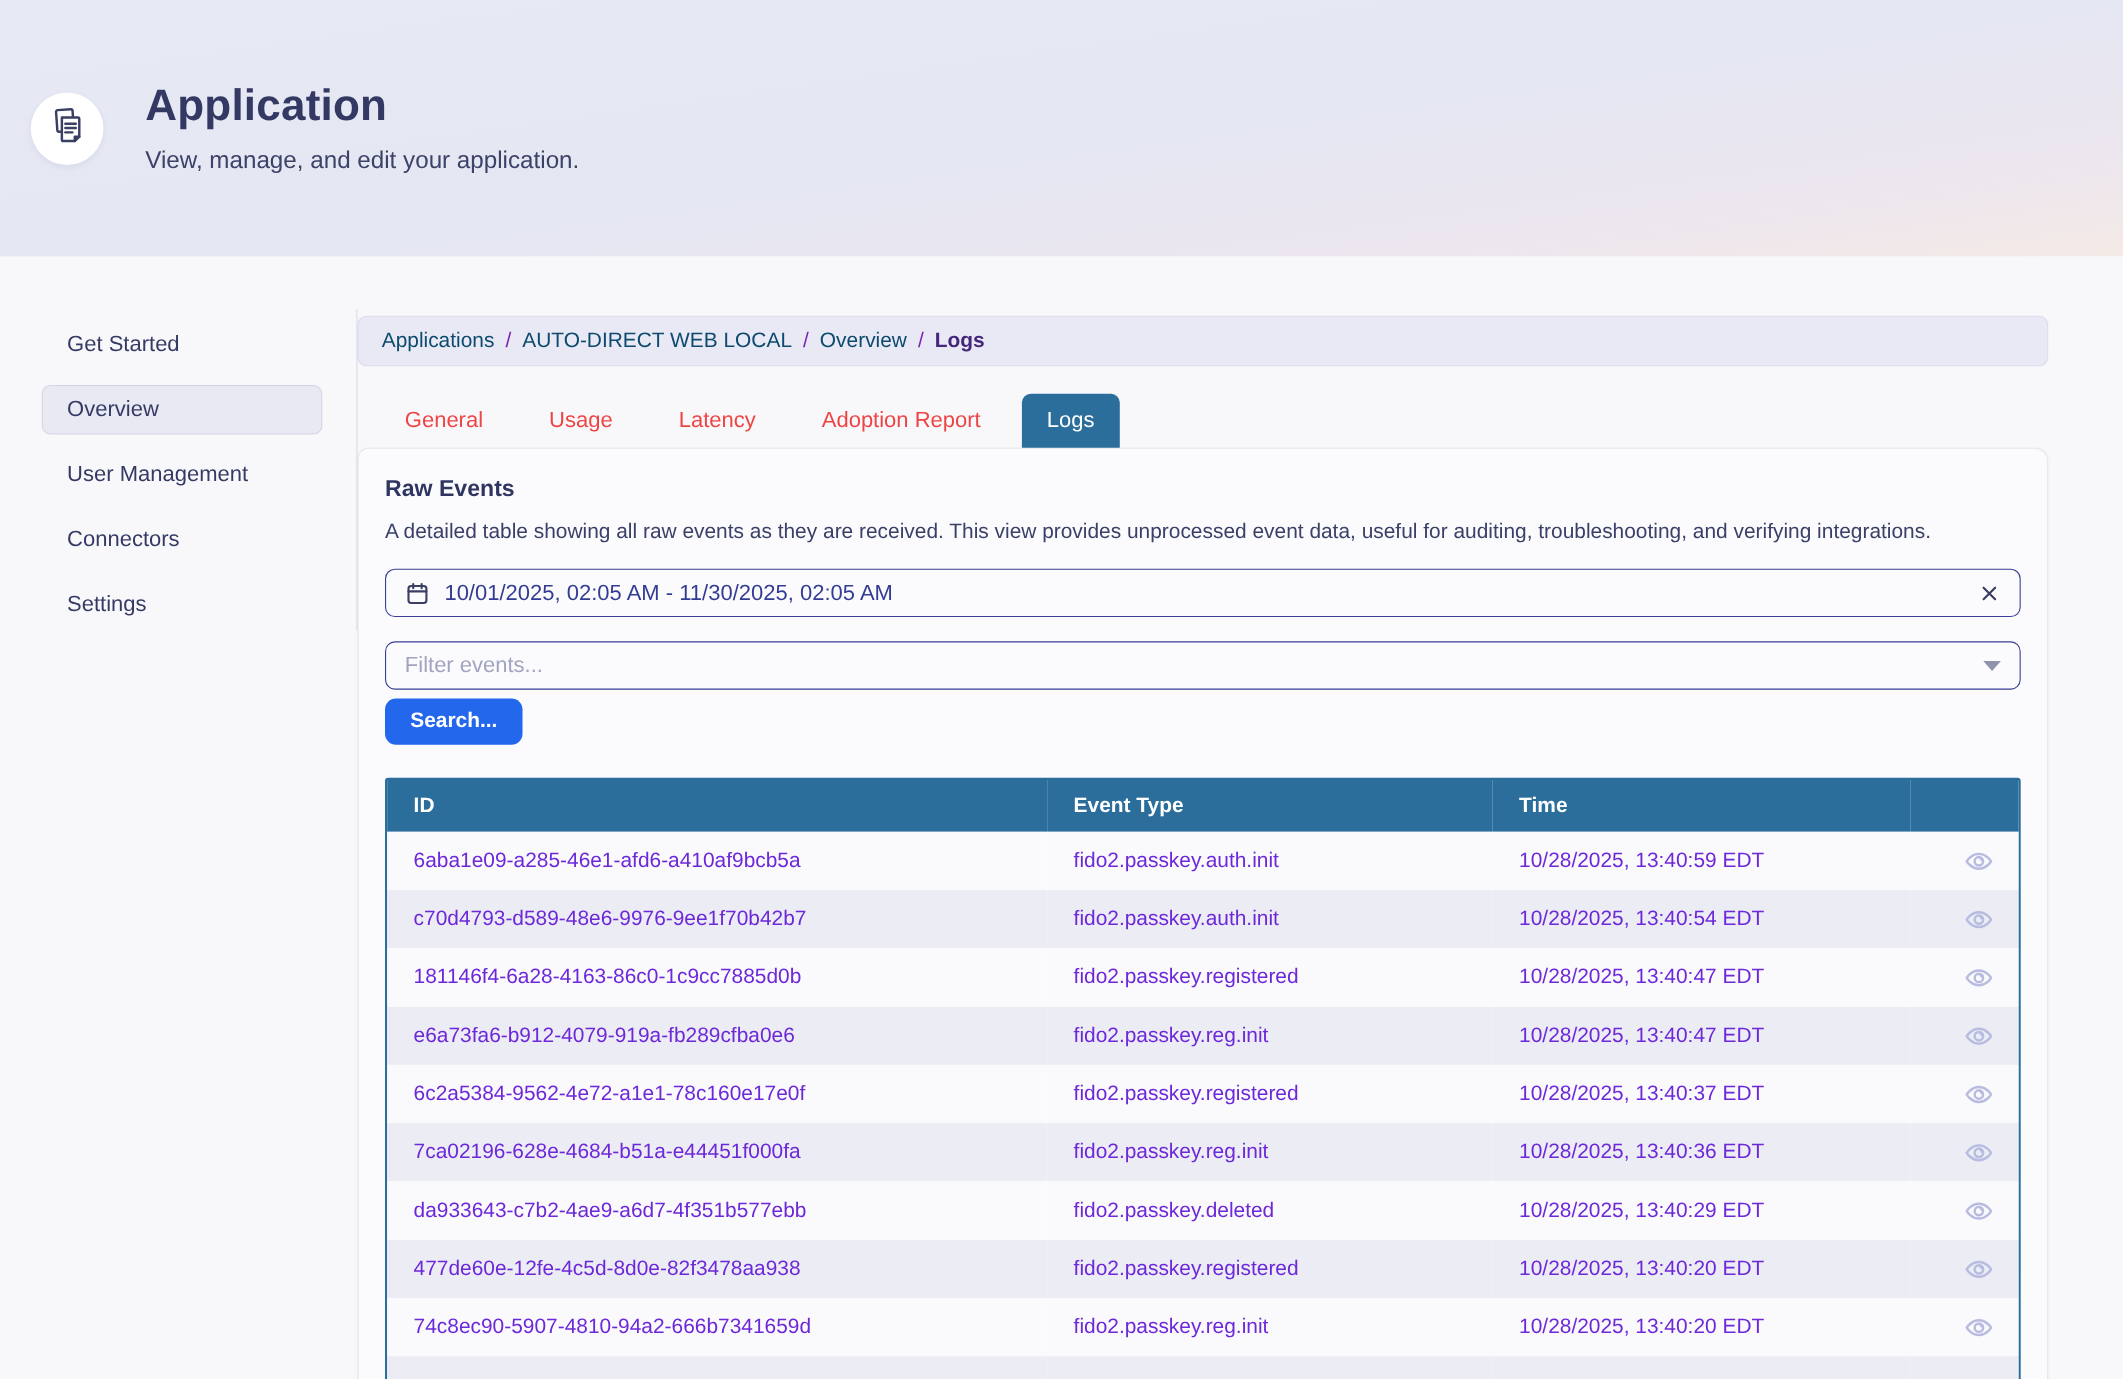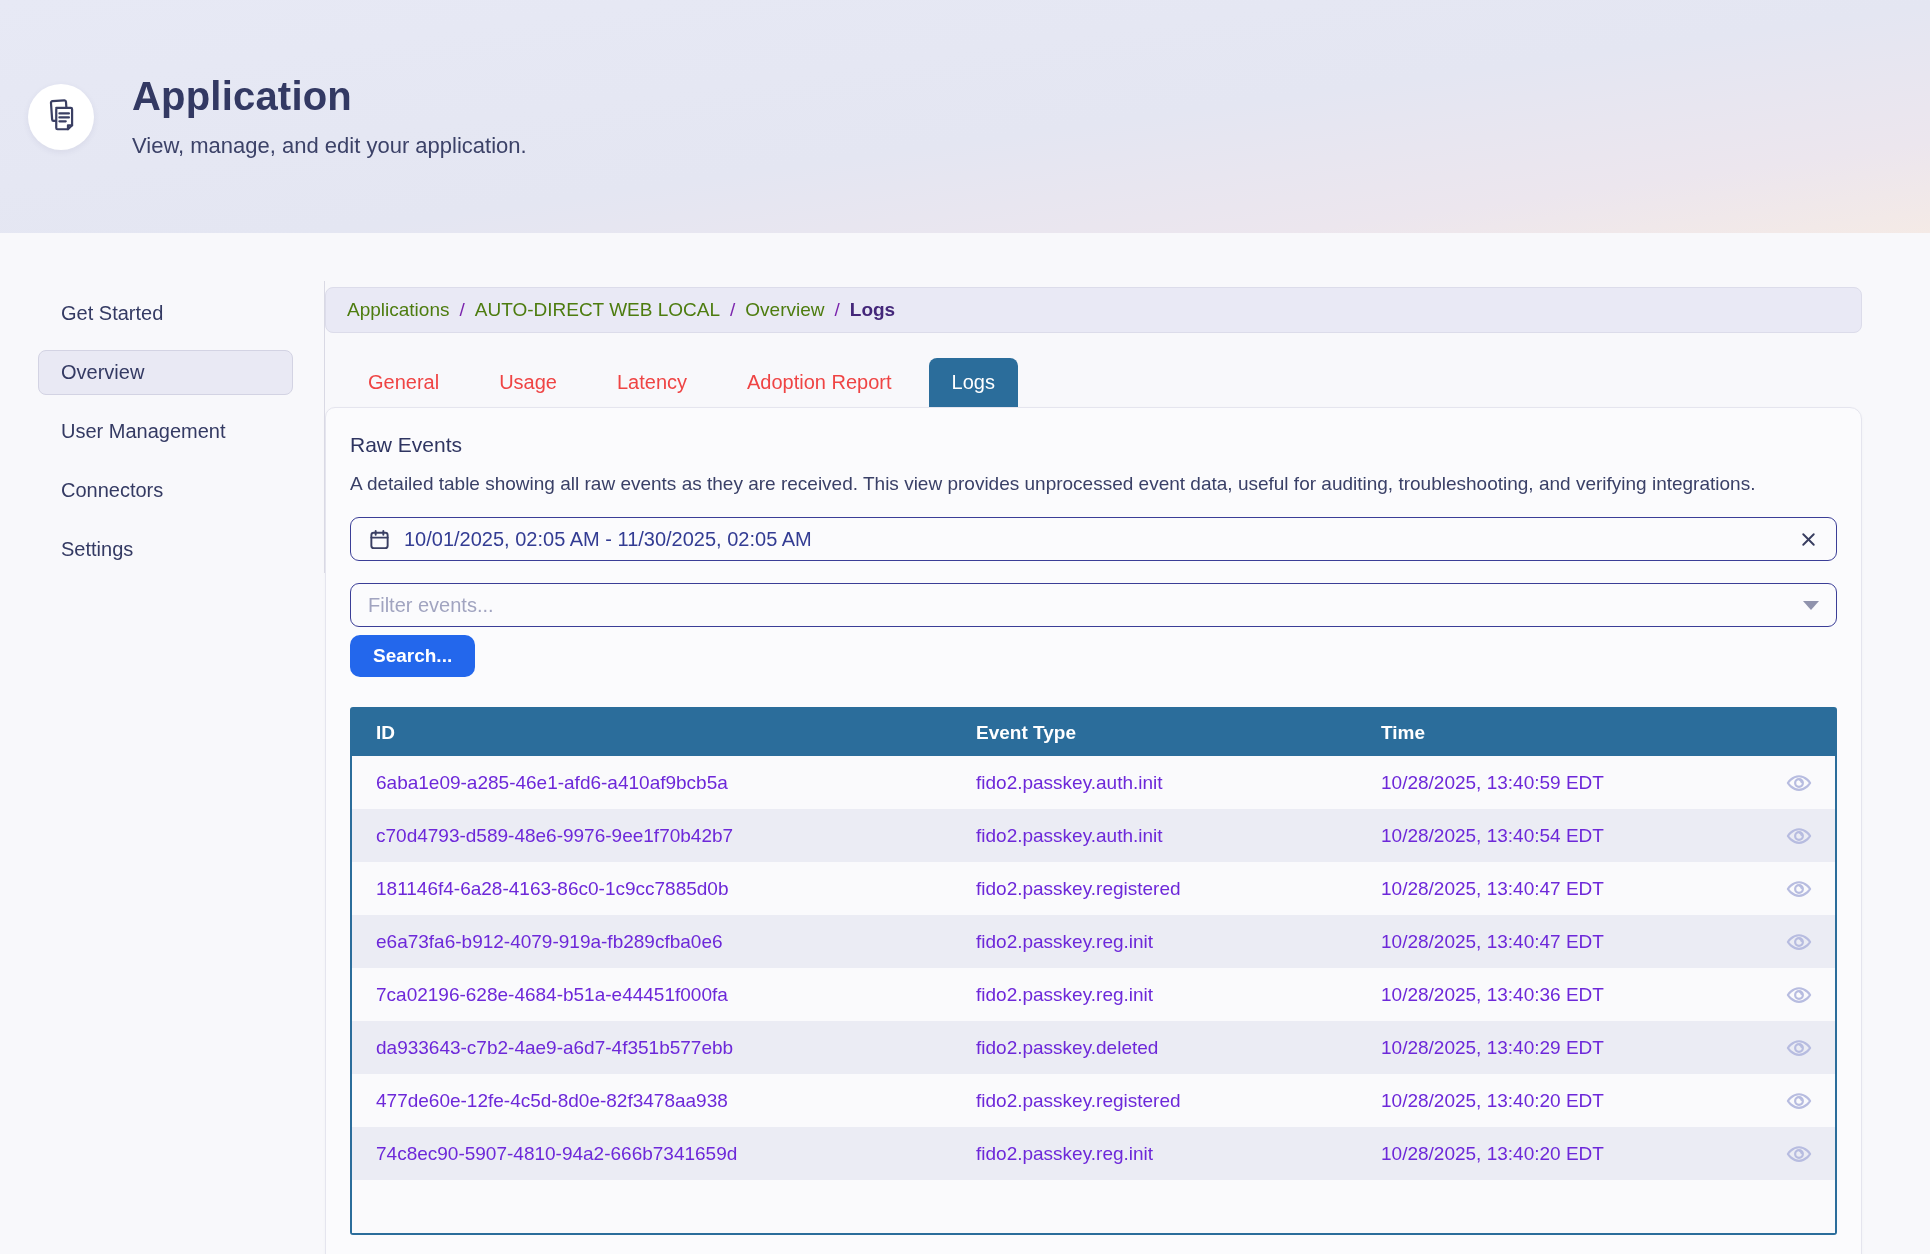--- a/index.html
+++ b/index.html
@@ -47,21 +47,21 @@
   .side-item.active { background:#e9e9f4; border-color:#d3d3e3; }
 
   .main { flex:1 1 auto; margin-right:68px; padding-top:54px; }
 
   
   .crumb-bar {
     background:#e9e9f5; border:1px solid #dcdcea; border-radius:8px;
     height:46px; display:flex; align-items:center;
     padding:0 21px; font-size:19px;
   }
-  .crumb-link { color:#4d7c0f; cursor:pointer; }
+  .crumb-link { color:#0c4a6e; cursor:pointer; }
   .crumb-sep { color:#7b24ad; margin:0 10px; }
   .crumb-current { color:#44277a; font-weight:700; }
 
   
   .tabs { display:flex; margin-top:25px; padding-left:20px; }
   .tab {
     font-size:20px; color:#ef4444;
     padding:13px 23px; cursor:pointer;
     border-radius:8px 8px 0 0;
     white-space:nowrap;
@@ -70,21 +70,21 @@
   .tab.active { background:#2b6d9b; color:#ffffff; }
 
   
   .card {
     background:#fbfbfd; border:1px solid #e5e5ee; border-radius:12px;
     border-top-left-radius:10px;
     padding:25px 24px 40px 24px;
     min-height:900px;
     box-shadow:0 1px 3px rgba(60,65,110,.04);
   }
-  .card-title { font-size:21px; font-weight:400; color:#2f3561; }
+  .card-title { font-size:21px; font-weight:700; color:#2f3561; }
   .card-desc { font-size:19px; color:#3a4067; margin-top:16px; }
 
   .field {
     margin-top:22px; height:44px;
     border:1.5px solid #3b3e97; border-radius:9px;
     background:#fbfbfd;
     display:flex; align-items:center;
     padding:0 17px;
     cursor:text;
   }
@@ -295,20 +295,36 @@
           <svg width="28" height="28" viewBox="0 0 24 24" fill="none" stroke="#b7bce0" stroke-width="1.9" stroke-linecap="round" stroke-linejoin="round">
             <path d="M2.5 12s3.4-5.8 9.5-5.8S21.5 12 21.5 12s-3.4 5.8-9.5 5.8S2.5 12 2.5 12z"></path>
             <circle cx="12" cy="12" r="3.3"></circle>
             <path d="M12.8 9.6a2 2 0 0 1 1.2 1.6" stroke-width="1.4"></path>
           </svg>
         </span>
       </button>
     </td>
   </tr>
 
+  <tr>
+    <td>6c2a5384-9562-4e72-a1e1-78c160e17e0f</td>
+    <td>fido2.passkey.registered</td>
+    <td>10/28/2025, 13:40:37 EDT</td>
+    <td class="act">
+      <button class="eye-btn">
+        <span>
+          <svg width="28" height="28" viewBox="0 0 24 24" fill="none" stroke="#b7bce0" stroke-width="1.9" stroke-linecap="round" stroke-linejoin="round">
+            <path d="M2.5 12s3.4-5.8 9.5-5.8S21.5 12 21.5 12s-3.4 5.8-9.5 5.8S2.5 12 2.5 12z"></path>
+            <circle cx="12" cy="12" r="3.3"></circle>
+            <path d="M12.8 9.6a2 2 0 0 1 1.2 1.6" stroke-width="1.4"></path>
+          </svg>
+        </span>
+      </button>
+    </td>
+  </tr>
 
   <tr>
     <td>7ca02196-628e-4684-b51a-e44451f000fa</td>
     <td>fido2.passkey.reg.init</td>
     <td>10/28/2025, 13:40:36 EDT</td>
     <td class="act">
       <button class="eye-btn">
         <span>
           <svg width="28" height="28" viewBox="0 0 24 24" fill="none" stroke="#b7bce0" stroke-width="1.9" stroke-linecap="round" stroke-linejoin="round">
             <path d="M2.5 12s3.4-5.8 9.5-5.8S21.5 12 21.5 12s-3.4 5.8-9.5 5.8S2.5 12 2.5 12z"></path>

